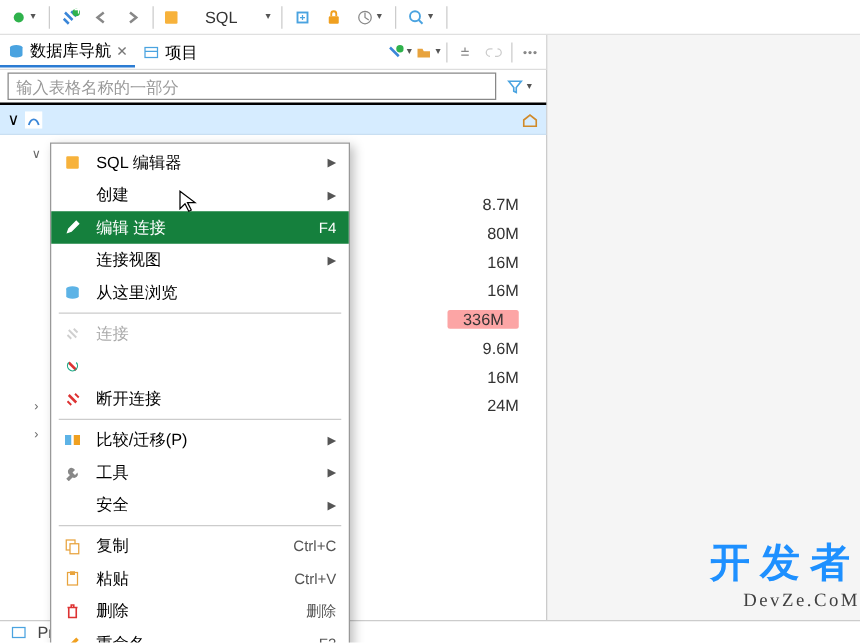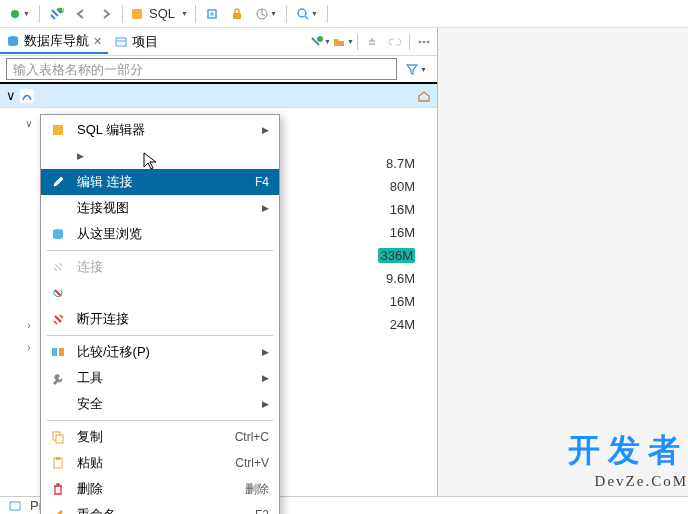--- a/index.html
+++ b/index.html
@@ -2,21 +2,21 @@
 <html><head>
 <meta charset="utf-8">
 <style>
   * { box-sizing: border-box; margin: 0; padding: 0; font-family: "Microsoft YaHei", "Segoe UI", Arial, sans-serif; font-size: 13px; }
   body { width: 688px; height: 514px; background: #fff; overflow: hidden; position: relative; }
   .main-toolbar { height: 28px; display: flex; align-items: center; gap: 3px; padding: 0 4px; border-bottom: 1px solid #e0e0e0; }
   .tb-btn { display: inline-flex; align-items: center; justify-content: center; width: 22px; height: 22px; border-radius: 2px; }
   .tb-btn.dd { width: 30px; }
   .dd-arrow { font-size: 7px; color: #555; margin-left: 1px; }
   .tb-sep { width: 1px; height: 18px; background: #ccc; margin: 0 2px; }
-  .tb-label { color: #333; padding: 0 2px; display:flex; align-items:center; gap:5px;text-align:right; }
+  .tb-label { color: #333; padding: 0 2px; display:flex; align-items:center; gap:20px;text-align:right; }
   svg { display: block; }
 
   .panel-row { display: flex; height: calc(100% - 28px - 18px); }
   .left-panel { width: 438px; border-right: 1px solid #bbb; display:flex; flex-direction:column; position:relative; }
   .right-panel { flex: 1; background: #f5f5f5; position:relative; }
 
   .tabs-row { height: 28px; display: flex; align-items: center; border-bottom: 1px solid #ddd; background:#fff; padding-right:2px; }
   .tab { display: inline-flex; align-items: center; gap:4px; height: 24px; padding: 0 6px; border-top:1px solid transparent; }
   .tab.active { background:#fff; border-bottom: 2px solid #2b7cd3; text-align: right; }
   .tab-close { font-size: 11px; color:#777; }
@@ -32,34 +32,34 @@
   .conn-row { height: 24px; display:flex; align-items:center; padding: 0 6px; background:#d6ecff; border-bottom:1px solid #c9dff2; gap:4px; }
   .conn-row .flex { flex:1; }
   .tree { flex:1; overflow:hidden; padding-top:4px; position:relative; }
   .tree-node { display:flex; align-items:center; height:22px; gap:4px; padding-left:6px; }
   .tree-node .tw { width:14px; display:inline-flex; justify-content:center; color:#666; font-size:10px; }
   .tree-node.depth1 { padding-left: 22px; }
 
   
   .ctx-menu { position:absolute; top:86px; left:40px; width:240px; background:#fff; border:1px solid #999; box-shadow: 3px 3px 8px rgba(0,0,0,.25); z-index:20; padding:2px 0; }
   .ctx-row { display:flex; align-items:center; height:26px; padding: 0 10px 0 8px; gap:10px; }
-  .ctx-row.highlight { background:#0369a1; color:#fff; }
+  .ctx-row.highlight { background:#15803d; color:#fff; }
   .ctx-row.highlight .kbd { color:#fff; }
   .ctx-row .ic { width:18px; display:inline-flex; justify-content:center; }
   .ctx-row .lbl { flex:1; white-space:nowrap; }
   .ctx-row .kbd { color:#555; font-size:12px; }
   .ctx-row .sub { color:#555; font-size:9px; }
   .ctx-row.sep-row { height:7px; padding:0; }
   .ctx-row.sep-row hr { border:none; border-top:1px solid #ccc; margin:3px 6px; width:100%; }
   .ctx-row.disabled { color:#aaa; }
   .ctx-row.disabled .ic svg * { opacity:.4; }
 
   
   .size-col { position:absolute; top:124px; right:22px; text-align:right; line-height:23px; font-size:13px; color:#333; }
-  .size-col .hl { background:#14b8a6; padding:0 2px; border-radius:2px; }
+  .size-col .hl { background:#fca5a5; padding:0 12px; border-radius:2px; }
 
   
   .statusbar { position:absolute; bottom:0; left:0; right:0; height:18px; display:flex; align-items:center; padding: 0 8px; gap:8px; font-size:12px; color:#444; border-top:1px solid #ccc; }
   .statusbar .dd-arrow { font-size:7px; }
 
   
   .watermark { position:absolute; right:0; bottom:24px; text-align:right; pointer-events:none; }
   .watermark .l1 { color:#1e90ff; font-size:32px; font-weight:600; letter-spacing:8px; }
   .watermark .l2 { color:#404040; font-size:15px; letter-spacing:2px; font-family: Georgia, serif; }
 
@@ -251,20 +251,21 @@
         <span class="ic">
             <svg width="14" height="14">
               <rect x="2" y="2" width="10" height="10" fill="#f7b23b" rx="1"></rect>
             </svg>
           </span>
         <span class="lbl">SQL 编辑器</span>
           <span class="sub">▶</span>
       </div>
       <div class="ctx-row">
         <span class="ic"></span>
+          <span class="lbl">创建</span>
           <span class="sub">▶</span>
       </div>
       <div class="ctx-row highlight">
         <span class="ic">
             <svg width="14" height="14">
               <path d="M3 11l1-3 6-6 2 2-6 6z" fill="#fff" stroke="#fff"></path>
             </svg>
           </span>
         <span class="lbl">编辑 连接</span>
           <span class="kbd">F4</span>

